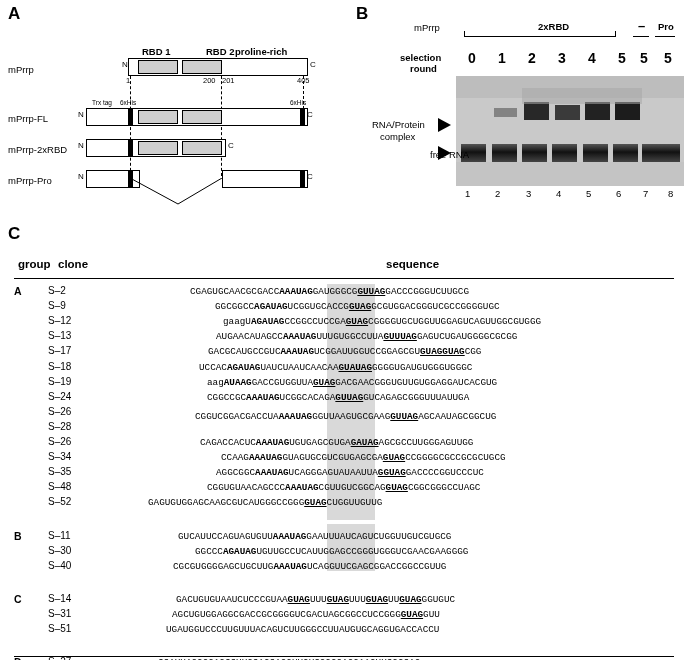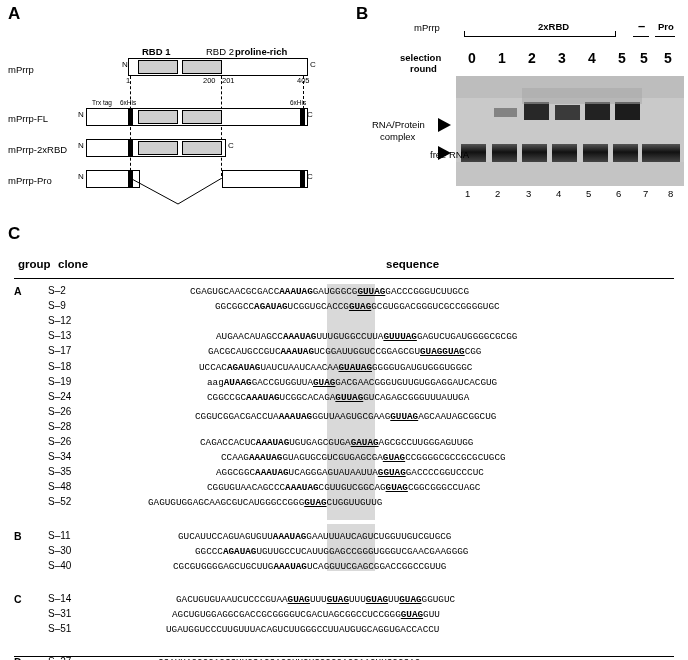--- a/index.html
+++ b/index.html
@@ -70,21 +70,21 @@
   .seq b{font-weight:bold;}
   .hl{position:absolute;background:#d9d9d9;}
 </style>
 </head>
 <body>
 
 <div id="panelA">
   <div class="panel-letter" style="left:8px;top:4px;">A</div>
 
   <div class="lbl" style="left:142px;top:46px;font-weight:bold;">RBD 1</div>
-  <div class="lbl" style="left:186px;top:46px;font-weight:normal;padding-left:20px;">RBD 2</div>
+  <div class="lbl" style="left:186px;top:46px;font-weight:bold;padding-left:20px;">RBD 2</div>
   <div class="lbl" style="left:235px;top:46px;font-weight:bold;">proline-rich</div>
 
   <div class="lbl" style="left:8px;top:64px;">mPrrp</div>
   <div class="bar" style="left:128px;top:58px;width:180px;height:18px;"></div>
   <div class="grey" style="left:138px;top:60px;width:40px;height:14px;"></div>
   <div class="grey" style="left:182px;top:60px;width:40px;height:14px;"></div>
   <div class="lbl" style="left:122px;top:60px;font-size:8px;">N</div>
   <div class="lbl" style="left:310px;top:60px;font-size:8px;">C</div>
   <div class="lbl" style="left:126px;top:76px;font-size:7.5px;">1</div>
   <div class="lbl" style="left:203px;top:76px;font-size:7.5px;">200</div>
@@ -220,20 +220,21 @@
         <span class="grp" style="top: 1px;">A</span>
         <span class="clone" style="top: 1px; position: absolute;">S–2</span>
         <span class="seq" style="left: 190px; top: 2px;">CGAGUGCAACGCGACC<b>AAAUAG</b>GAUGGGCG<u>GUUAG</u>GACCCGGGUCUUGCG</span>
       </div>
       <div class="seqrow" style="position: absolute; left: 0px; top: 15.1px; width: 688px;">
         <span class="clone" style="top: 1px; position: absolute;">S–9</span>
         <span class="seq" style="left: 215px; top: 2px;">GGCGGCC<b>AGAUAG</b>UCGGUGCACCG<u>GUAG</u>GCGUGGACGGGUCGCCGGGGUGC</span>
       </div>
       <div class="seqrow" style="position: absolute; left: 0px; top: 30.2px; width: 688px;">
         <span class="clone" style="top: 1px; position: absolute;">S–12</span>
+        <span class="seq" style="left: 223px; top: 2px;">gaagU<b>AGAUAG</b>CCGGCCUCCGA<u>GUAG</u>CGGGGUGCUGGUUGGAGUCAGUUGGCGUGGG</span>
       </div>
       <div class="seqrow" style="position: absolute; left: 0px; top: 45.3px; width: 688px;">
         <span class="clone" style="top: 1px; position: absolute;">S–13</span>
         <span class="seq" style="left: 216px; top: 2px;">AUGAACAUAGCC<b>AAAUAG</b>UUUGUGGCCUUA<u>GUUUAG</u>GAGUCUGAUGGGGCGCGG</span>
       </div>
       <div class="seqrow" style="position: absolute; left: 0px; top: 60.4px; width: 688px;">
         <span class="clone" style="top: 1px; position: absolute;">S–17</span>
         <span class="seq" style="left: 208px; top: 2px;">GACGCAUGCCGUC<b>AAAUAG</b>UCGGAUUGGUCCGGAGCGU<u>GUAGGUAG</u>CGG</span>
       </div>
       <div class="seqrow" style="position: absolute; left: 0px; top: 75.5px; width: 688px;">

